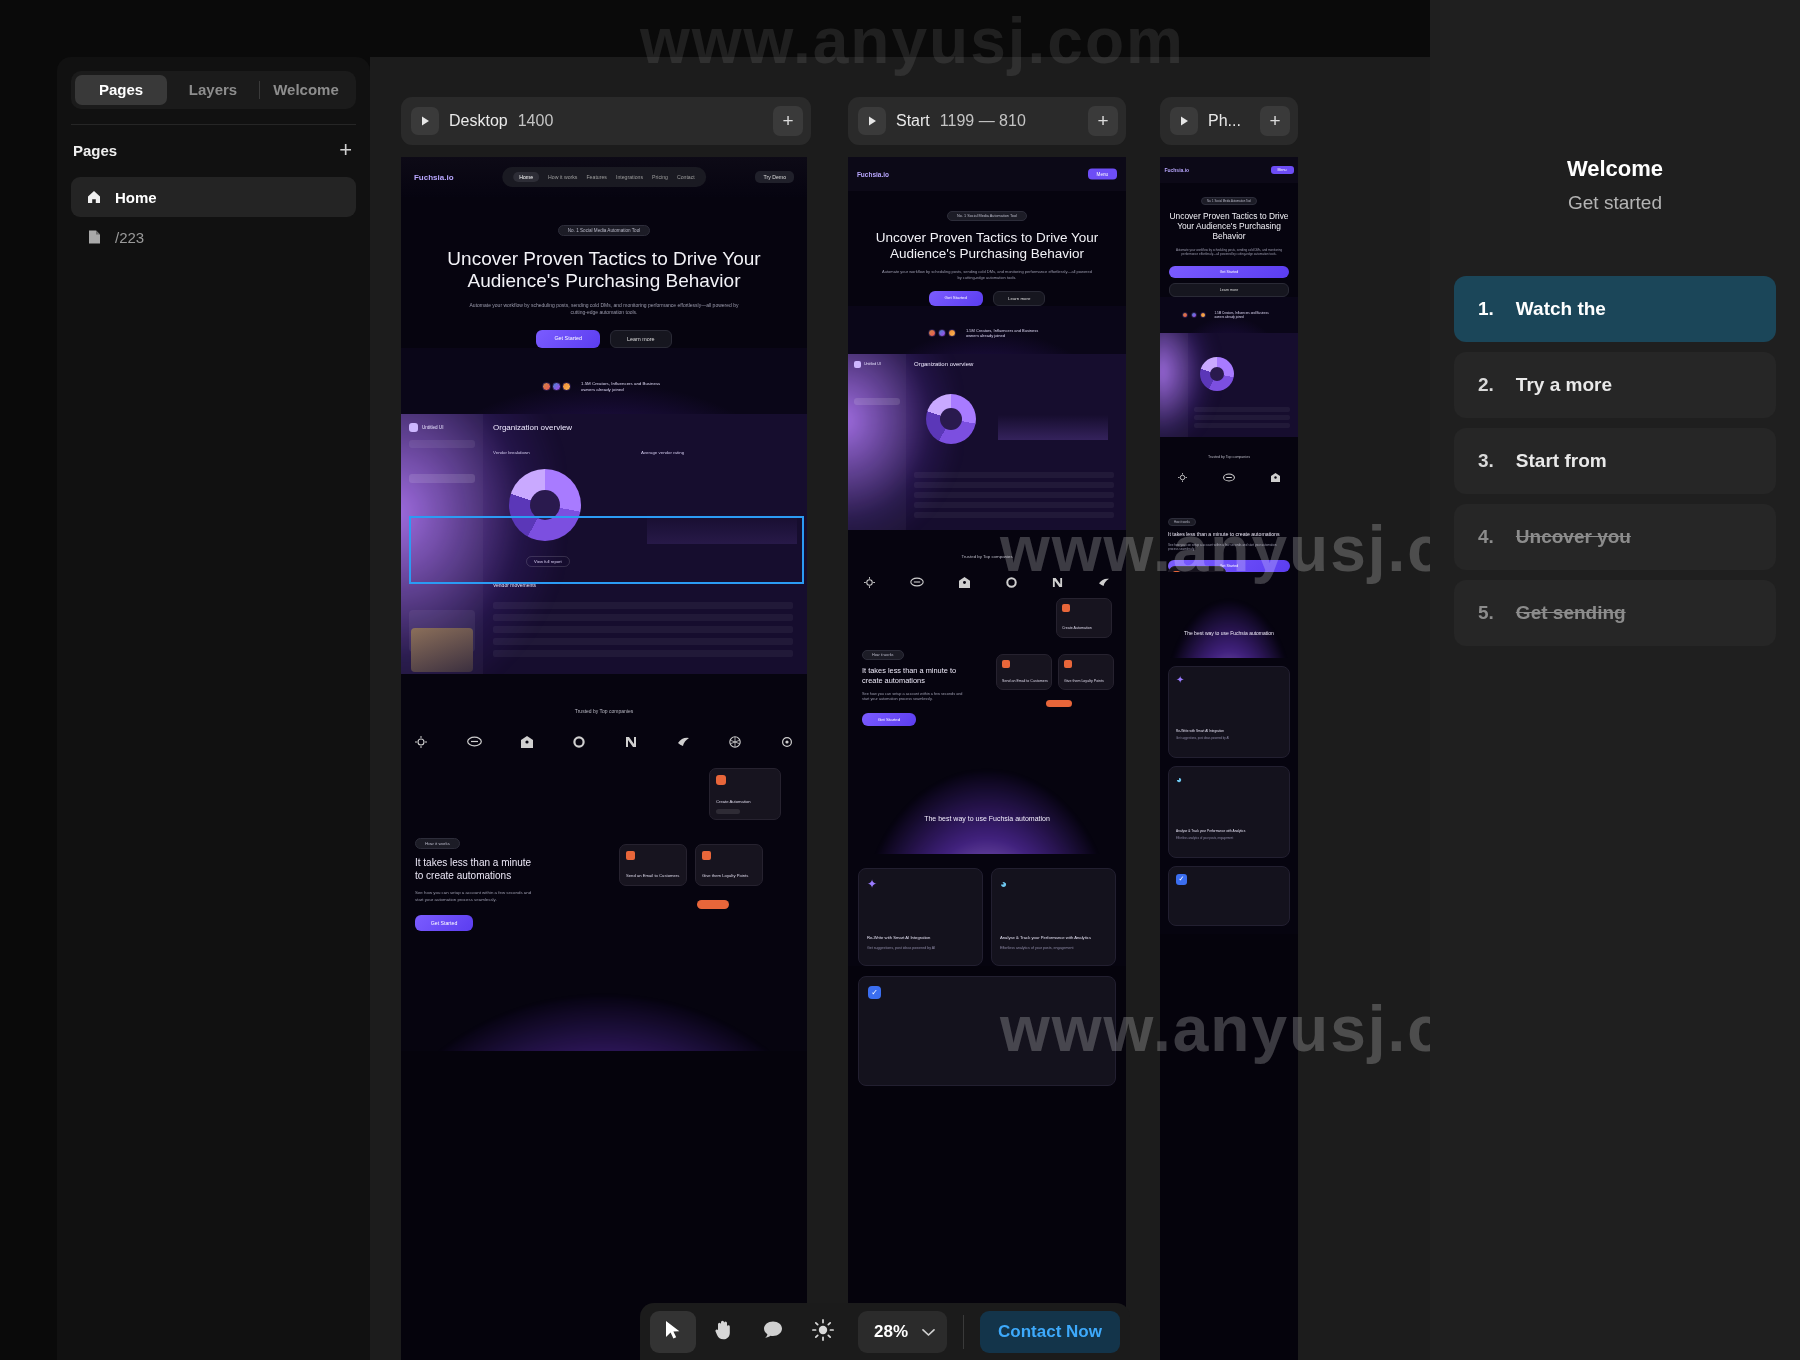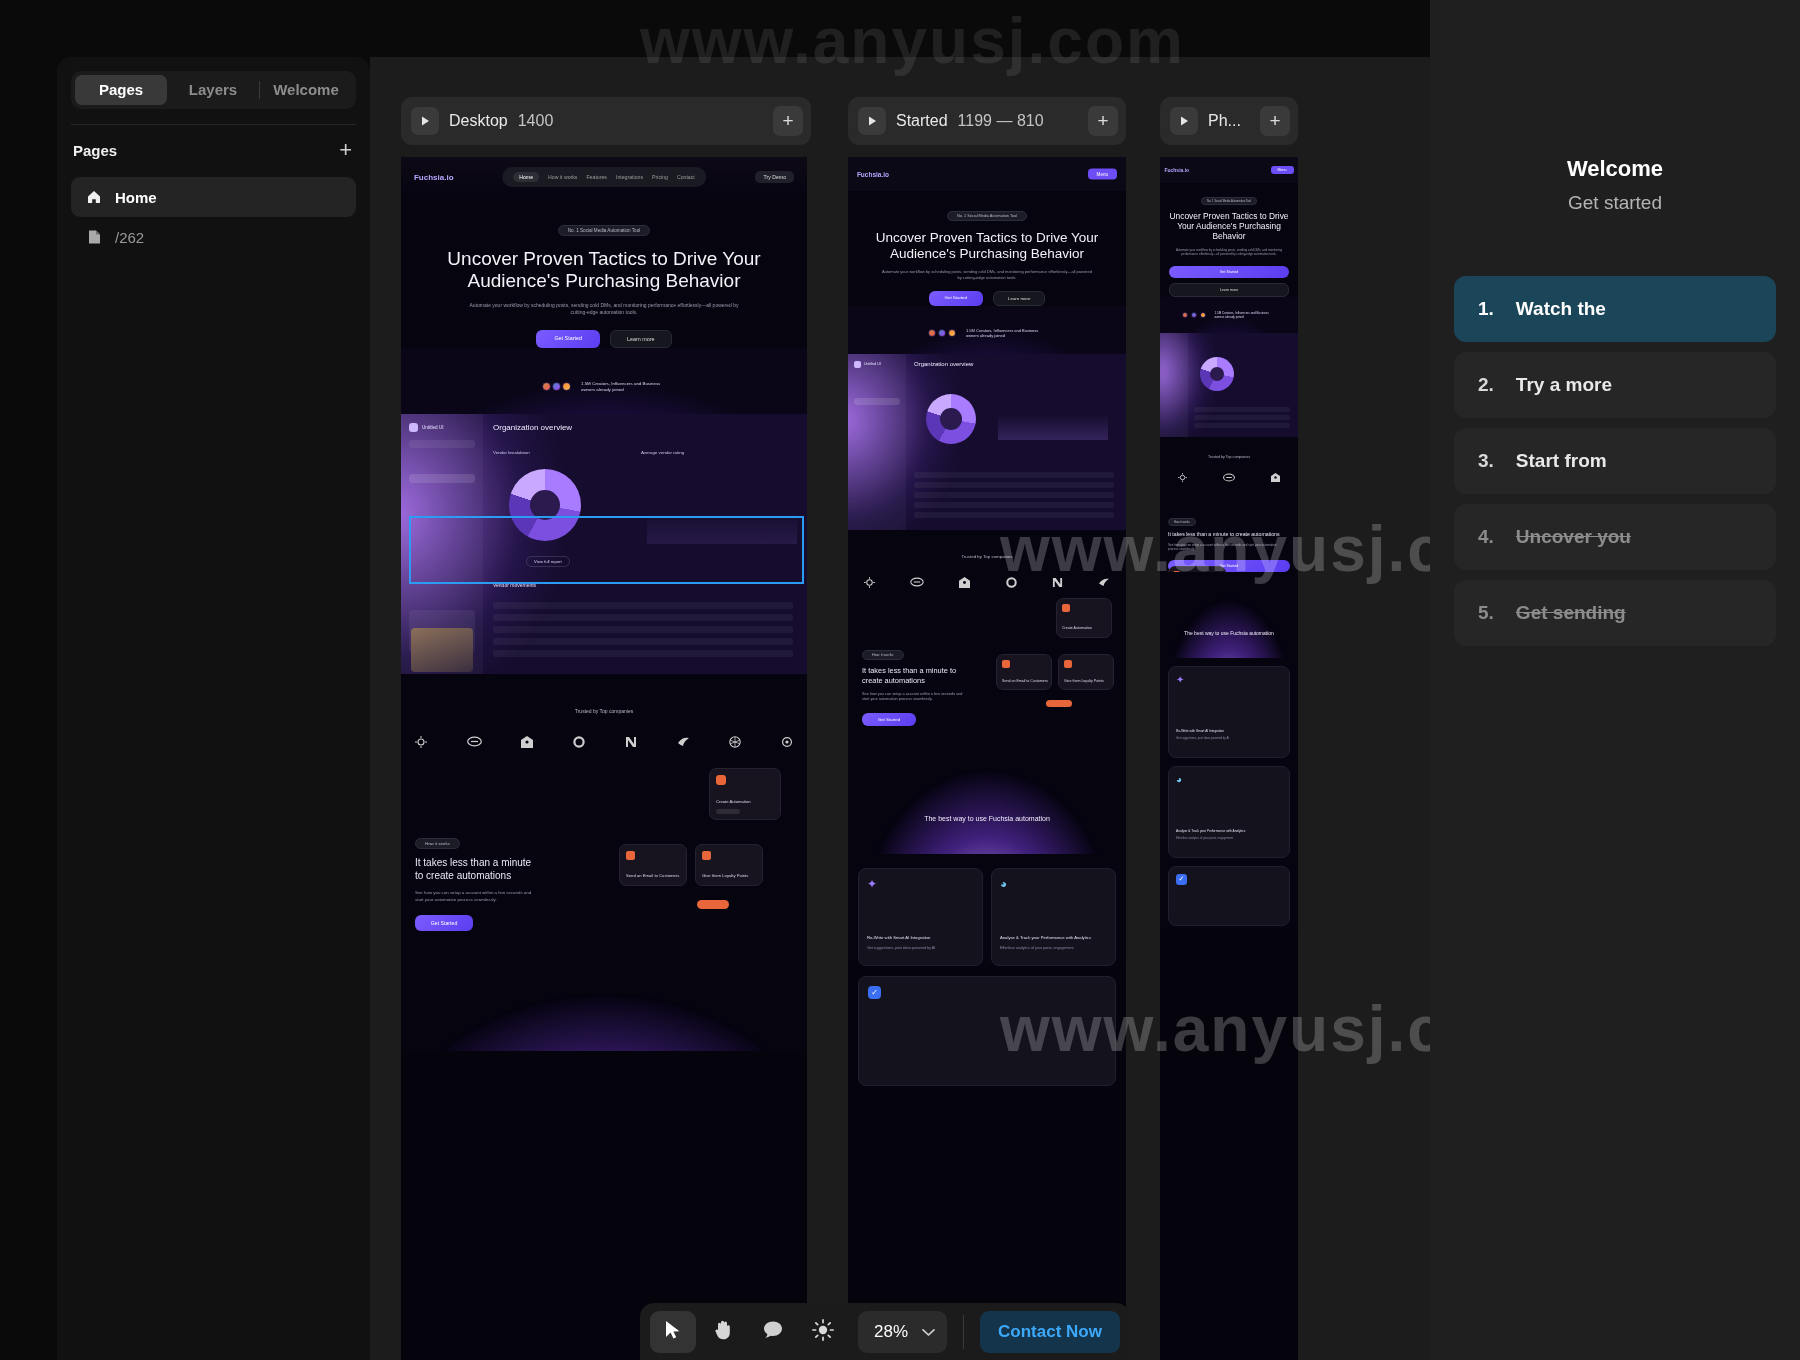--- a/index.html
+++ b/index.html
@@ -260,21 +260,21 @@
     cursor:pointer;
   }
   .tb-btn.active { background:#333333; }
   .zoom-box {
     display:flex; align-items:center; gap:14px;
     background:#2b2b2b; border-radius:9px;
     height:42px; padding:0 12px 0 16px;
     margin-left:8px;
     cursor:pointer;
   }
-  .zoom-val { font-size:17px; font-weight:400; color:#ffffff; }
+  .zoom-val { font-size:17px; font-weight:700; color:#ffffff; }
   .tb-sep { width:1px; height:34px; background:#3a3a3a; margin:0 12px; }
   .upgrade {
     background:#13344a; color:#3da9fb;
     font-size:17px; font-weight:700;
     border-radius:9px;
     padding:11px 18px;
     cursor:pointer;
   }
 </style>
 </head>
@@ -306,21 +306,21 @@
       </span>
       <span>Home</span>
     </div>
     <div class="page-row dim">
       <span class="ic">
         <svg width="15" height="16" viewBox="0 0 15 16">
             <path d="M2 1.5h7l4 4v9H2z" fill="#a9a9a9"></path>
             <path d="M9 1.5l4 4H9z" fill="#6f6f6f"></path>
           </svg>
       </span>
-      <span>/262</span>
+      <span>/223</span>
     </div>
   </div>
 </div>
 
 <div class="canvas">
 
   <div class="fr-hdr" style="left:31px; top:40px; width:410px;">
     <div class="play-btn">
       <svg width="11" height="12" viewBox="0 0 11 12">
           <path d="M2 1.5 L9 6 L2 10.5 Z" fill="#e6e6e6"></path>
@@ -330,21 +330,21 @@
     <div class="fr-dim">1400</div>
     <div class="fr-plus">+</div>
   </div>
 
   <div class="fr-hdr" style="left:478px; top:40px; width:278px;">
     <div class="play-btn">
       <svg width="11" height="12" viewBox="0 0 11 12">
           <path d="M2 1.5 L9 6 L2 10.5 Z" fill="#e6e6e6"></path>
         </svg>
     </div>
-    <div class="fr-name">Started</div>
+    <div class="fr-name">Start</div>
     <div class="fr-dim">1199 — 810</div>
     <div class="fr-plus">+</div>
   </div>
 
   <div class="fr-hdr" style="left:790px; top:40px; width:138px;">
     <div class="play-btn">
       <svg width="11" height="12" viewBox="0 0 11 12">
           <path d="M2 1.5 L9 6 L2 10.5 Z" fill="#e6e6e6"></path>
         </svg>
     </div>

